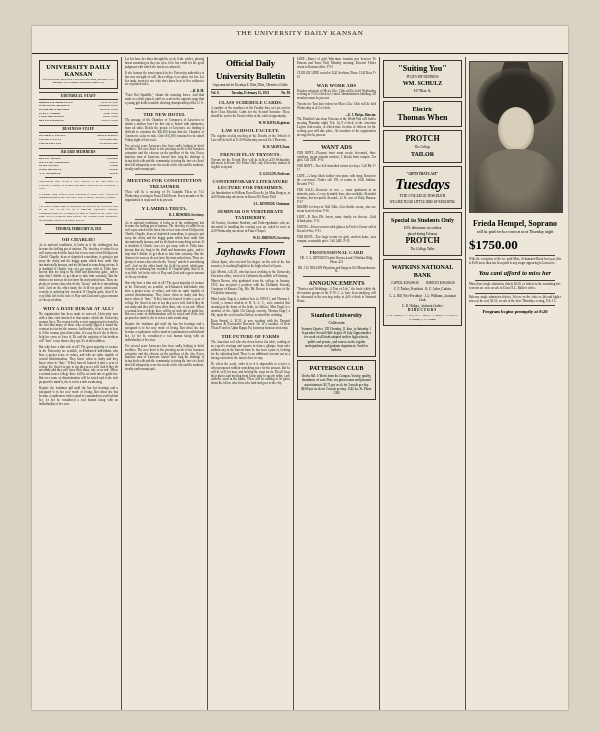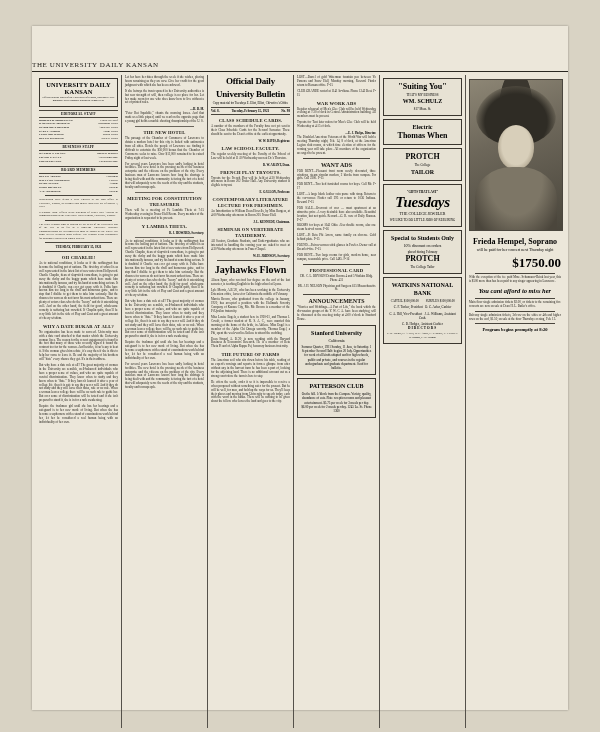--- a/index.html
+++ b/index.html
@@ -9,26 +9,25 @@
     width:600px;height:732px;
     background:#d9d3c4;
     overflow:hidden;
   }
   .paper{
     position:absolute;left:32px;top:26px;width:536px;height:684px;
     background:#ece7da;
     box-shadow:0 0 2px rgba(0,0,0,.35);
   }
   .masthead{
-    font-size:7px;letter-spacing:.6px;
-    padding-top:3px;padding-bottom:2px;
+    text-align:center;font-size:7px;letter-spacing:.6px;
+    padding-top:3px;padding-bottom:16px;
     border-bottom:1px solid #2a2720;
     font-family:"Liberation Serif", serif;
     color:#1d1b16;
-    margin-top:32px;
   }
   .cols{
     display:flex;
     padding:3px 4px 4px 4px;
     height:660px;
     box-sizing:border-box;
   }
   .col{
     box-sizing:border-box;
     padding:0 3px;
@@ -114,28 +113,28 @@
     background:radial-gradient(ellipse at 50% 45%, #d8cfba 0 55%, #a79c86 80%, rgba(0,0,0,0) 82%);
     border-radius:50%;
   }
   .photo .body2{
     position:absolute;left:5%;top:58%;width:90%;height:45%;
     background:radial-gradient(ellipse at 50% 20%, #7d7666 0 45%, #4b463c 85%);
     border-radius:45% 45% 0 0;
   }
   .capt{text-align:center;font-weight:bold;font-size:8px;line-height:10px;margin-top:6px;}
   .capt2{text-align:center;font-size:4px;line-height:5px;}
-  .price{text-align:right;font-weight:bold;font-size:13px;line-height:15px;margin:3px 0;}
+  .price{text-align:left;font-weight:bold;font-size:13px;line-height:15px;margin:3px 0;}
   .italhd{text-align:center;font-style:italic;font-weight:bold;font-size:6.5px;line-height:8px;margin:3px 0;}
   .bold-line{text-align:center;font-weight:bold;font-size:4.6px;line-height:6px;margin:3px 0;}
   .date-line{font-size:3.2px;text-align:center;margin-top:2px;font-weight:bold;}
   .headrow{display:flex;justify-content:space-between;font-size:3.2px;font-weight:bold;border-top:1px solid #4a463e;border-bottom:1px solid #4a463e;padding:1px 0;margin:2px 0;}
   .bulletin-hd{text-align:center;font-weight:bold;font-size:9px;line-height:13px;letter-spacing:-.2px;}
   .bulletin-sub{text-align:center;font-size:3px;line-height:4px;}
-  .jay{text-align:center;font-weight:bold;font-size:10px;line-height:11px;margin:3px 0 4px;}
+  .jay{text-align:center;font-weight:bold;font-size:10px;line-height:11px;margin:3px 0 4px;font-style:italic;}
   .tiny{font-size:2.8px;line-height:3.5px;}
   .sig{text-align:right;font-size:3px;font-weight:bold;}
 </style>
 </head>
 <body>
 
 <div class="page">
   <div class="paper">
 
     <div class="masthead">THE UNIVERSITY DAILY KANSAN</div>

